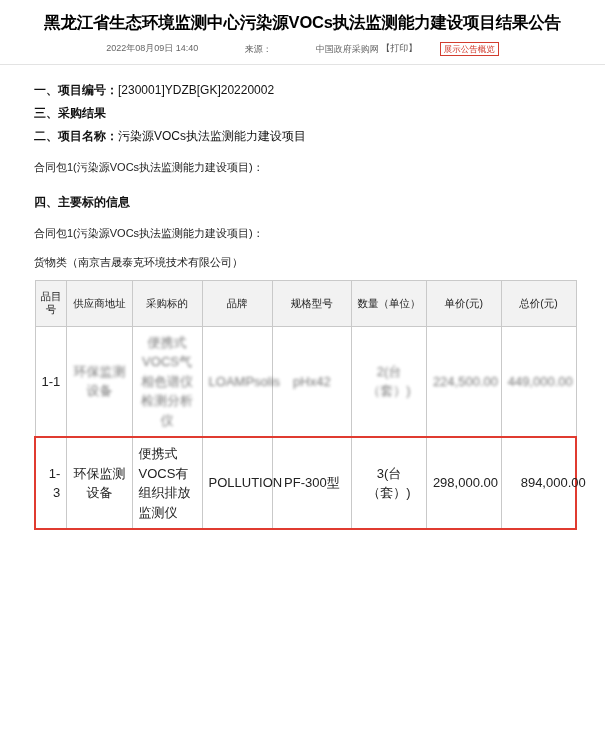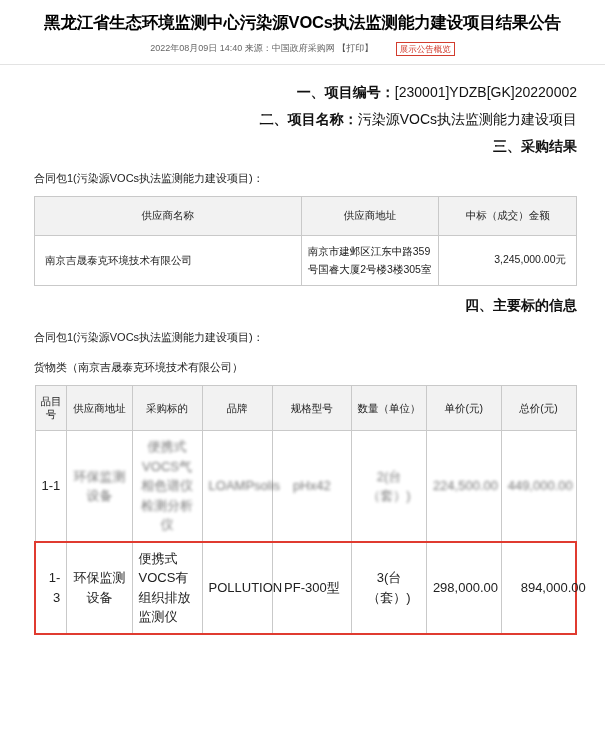--- a/index.html
+++ b/index.html
@@ -30,20 +30,21 @@
     line-height: 1.3;
   }
   .meta {
     text-align: center;
     font-size: 9px;
     color: #666;
     padding: 9px 0 8px 0;
   }
   .meta .src {
     color: #666;
+    margin-left: 44px;
   }
   .meta .print {
     color: #555;
   }
   .meta .badge {
     display: inline-block;
     border: 1px solid #d23c2e;
     color: #d23c2e;
     font-size: 8.5px;
     padding: 0 3px;
@@ -58,22 +59,21 @@
   }
   .content {
     padding: 14px 28px 0 34px;
     font-size: 11.5px;
     line-height: 1.9;
     color: #222;
   }
   .sec {
     font-weight: bold;
     color: #111;
-    font-size: 14px;
-    text-align: right;
+    font-size: 12px;
   }
   .sec .val {
     font-weight: normal;
   }
   .p {
     font-size: 11px;
     color: #222;
     margin: 9px 0 7px 0;
   }
   .gap {
@@ -157,44 +157,28 @@
   </div>
 
   <hr class="rule">
 
   <div class="content">
 
     <div class="sec">
       <span>一、项目编号：</span><span class="val">[230001]YDZB[GK]20220002</span>
     </div>
 
+    <div class="sec">三、采购结果</div>
+
     <div class="sec">
       <span>二、项目名称：</span><span class="val">污染源VOCs执法监测能力建设项目</span>
     </div>
 
-    <div class="sec">三、采购结果</div>
-
     <div class="p">合同包1(污染源VOCs执法监测能力建设项目)：</div>
 
-    <table class="t t1">
-      <thead>
-        <tr>
-          <th style="width:50%">供应商名称</th>
-          <th style="width:25%">供应商地址</th>
-          <th style="width:25%">中标（成交）金额</th>
-        </tr>
-      </thead>
-      <tbody>
-        <tr>
-          <td class="sup">南京吉晟泰克环境技术有限公司</td>
-          <td class="addr">南京市建邺区江东中路359号国睿大厦2号楼3楼305室</td>
-          <td class="amt">3,245,000.00元</td>
-        </tr>
-      </tbody>
-    </table>
 
     <div class="gap"></div>
 
     <div class="sec">四、主要标的信息</div>
 
     <div class="p">合同包1(污染源VOCs执法监测能力建设项目)：</div>
 
     <div class="p">货物类（南京吉晟泰克环境技术有限公司）</div>
 
     <table class="t t2">

